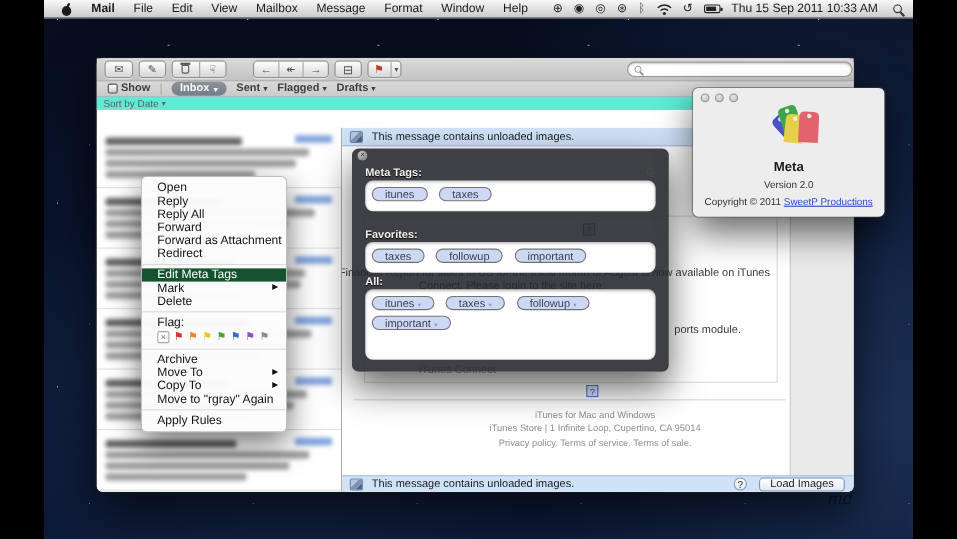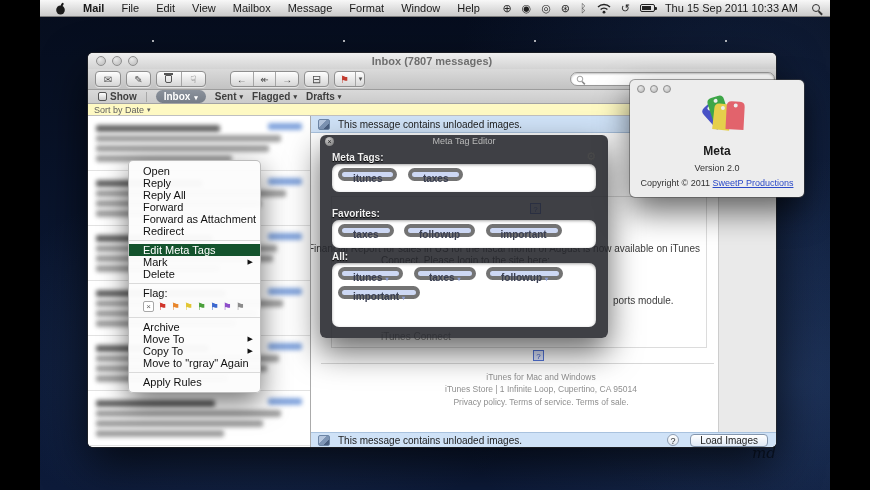--- a/index.html
+++ b/index.html
@@ -58,21 +58,21 @@
     display:flex; align-items:center; padding-left:5px; }
   .searchf .mag { transform:scale(.8); border-color:#888; }
   .searchf .mag::after { background:#888; }
   .favbar { height:14px; background:linear-gradient(#d9d9d9,#cbcbcb); border-bottom:1px solid #a3a3a3;
     display:flex; align-items:center; font-size:10px; font-weight:bold; color:#3f3f3f; gap:9px; padding-left:10px; }
   .showicon { width:9px; height:9px; border:1px solid #555; border-radius:2px; background:linear-gradient(#fff,#ccc); display:inline-block; }
   .favdiv { width:1px; height:10px; background:#a8a8a8; }
   .favpill { background:linear-gradient(#8b929c,#767d88); color:#fff; border-radius:8px; padding:1px 8px; display:flex; gap:4px; align-items:flex-end; }
   .chev { font-size:7px; }
   .favitem { display:flex; gap:3px; align-items:center; }
-  .sortbar { height:12px; background:#fef9c3; border-bottom:1px solid #c0c0c0; font-size:9px; color:#5f5f5f;
+  .sortbar { height:12px; background:#5eead4; border-bottom:1px solid #c0c0c0; font-size:9px; color:#5f5f5f;
     display:flex; align-items:center; padding-left:6px; gap:3px; }
   .content { position:absolute; top:63px; bottom:0; left:0; right:0; display:flex; border-radius:0 0 5px 5px; overflow:hidden; }
   
   .mlist { width:223px; background:#fff; border-right:1px solid #ababab; position:relative; overflow:hidden; }
   .lrow { height:55px; border-bottom:1px solid #e2e2e2; position:relative; padding:6px 8px; }
   .bbar { height:7px; border-radius:2px; background:#8f8f8f; filter:blur(2px); margin:3px 0; opacity:.85; }
   .bbar.dark { background:#4a4a4a; width:58%; }
   .bbar.date { position:absolute; right:8px; top:7px; width:34px; background:#6e96d8; margin:0; }
   
   .pane { flex:1; background:#fff; position:relative; overflow:hidden; font-size:10px; color:#3c3c3c; }
@@ -111,21 +111,21 @@
   .hudtitle { position:absolute; top:0; left:0; right:0; height:13px; text-align:center;
     font-size:9px; color:#b9b9b9; line-height:13px; }
   .hudclose { position:absolute; left:5px; top:2px; width:9px; height:9px; border-radius:50%;
     background:radial-gradient(circle at 35% 30%, #c9c9c9, #707070); color:#1d1d1d; font-size:7px;
     text-align:center; line-height:9px; }
   .hlabel { position:absolute; left:12px; font-size:10px; font-weight:bold; color:#f0f0f0; text-shadow:0 1px 1px #000; }
   .gear { position:absolute; right:12px; top:15px; font-size:11px; color:#4a4a4a; }
   .hbox { position:absolute; left:12px; width:264px; background:#fff; border-radius:7px;
     box-shadow:inset 0 1px 3px rgba(0,0,0,.35); padding:3px 3px; }
   .pill { display:inline-block; margin:1px 3px; padding:0 11px; height:13px; line-height:13px;
-    border:4px solid #737373; border-radius:8px; background:#cdd8f4; font-size:10px; font-weight:bold; color:#3a3f52; }
+    border:1px solid #737373; border-radius:8px; background:#cdd8f4; font-size:10px; font-weight:normal; color:#3a3f52; }
   .pill .pchev { font-size:6px; color:#8b9cd0; margin-left:3px; }
   
   .about { position:absolute; left:590px; top:80px; width:174px; height:117px; z-index:9;
     background:#ededed; border-radius:5px; box-shadow:0 0 0 1px rgba(70,70,70,.5), 0 14px 32px rgba(0,0,0,.6); }
   .about .lights { left:7px; top:5px; gap:5px; }
   .about .light { width:8px; height:8px; }
   .abicon { position:absolute; left:50%; top:15px; transform:translateX(-50%); }
   .abname { position:absolute; top:64px; width:100%; text-align:center; font-size:12px; font-weight:bold; color:#1a1a1a; }
   .abver { position:absolute; top:83px; width:100%; text-align:center; font-size:9px; color:#333; }
   .abcopy { position:absolute; top:98px; width:100%; text-align:center; font-size:9px; color:#333; white-space:nowrap; }
@@ -170,28 +170,20 @@
         <circle cx="7" cy="9.2" r="1.4" fill="#222"></circle>
       </svg>
       <span class="sicon">↺</span>
       <span class="batt"></span>
       <span>Thu 15 Sep 2011 10:33 AM</span>
       <span class="mag" style="margin-left:4px;"></span>
     </div>
   </div>
 
   <div class="window">
-    <div class="titlebar">
-      <div class="lights">
-        <span class="light"></span>
-        <span class="light"></span>
-        <span class="light"></span>
-      </div>
-      <span>Inbox (7807 messages)</span>
-    </div>
     <div class="toolbar">
       <div class="tbtn" style="left:7px; width:26px;">
         <span>✉</span>
       </div>
       <div class="tbtn" style="left:38px; width:25px;">
         <span>✎</span>
       </div>
       <div class="tbtn seg" style="left:68px; width:50px;">
         <span class="s">
             <span class="trash"></span>
@@ -364,21 +356,20 @@
     <div class="mi">
       <span>Copy To</span>
       <span class="sub">▶</span>
     </div>
     <div class="mi">Move to "rgray" Again</div>
     <div class="msep"></div>
     <div class="mi">Apply Rules</div>
   </div>
 
   <div class="hud">
-    <div class="hudtitle">Meta Tag Editor</div>
     <div class="hudclose">×</div>
     <div class="hlabel" style="top:17px;">Meta Tags:</div>
     <div class="gear">⚙</div>
     <div class="hbox" style="top:29px; height:28px;">
       <span class="pill">itunes</span>
       <span class="pill">taxes</span>
     </div>
     <div class="hlabel" style="top:73px;">Favorites:</div>
     <div class="hbox" style="top:85px; height:28px;">
       <span class="pill">taxes</span>

